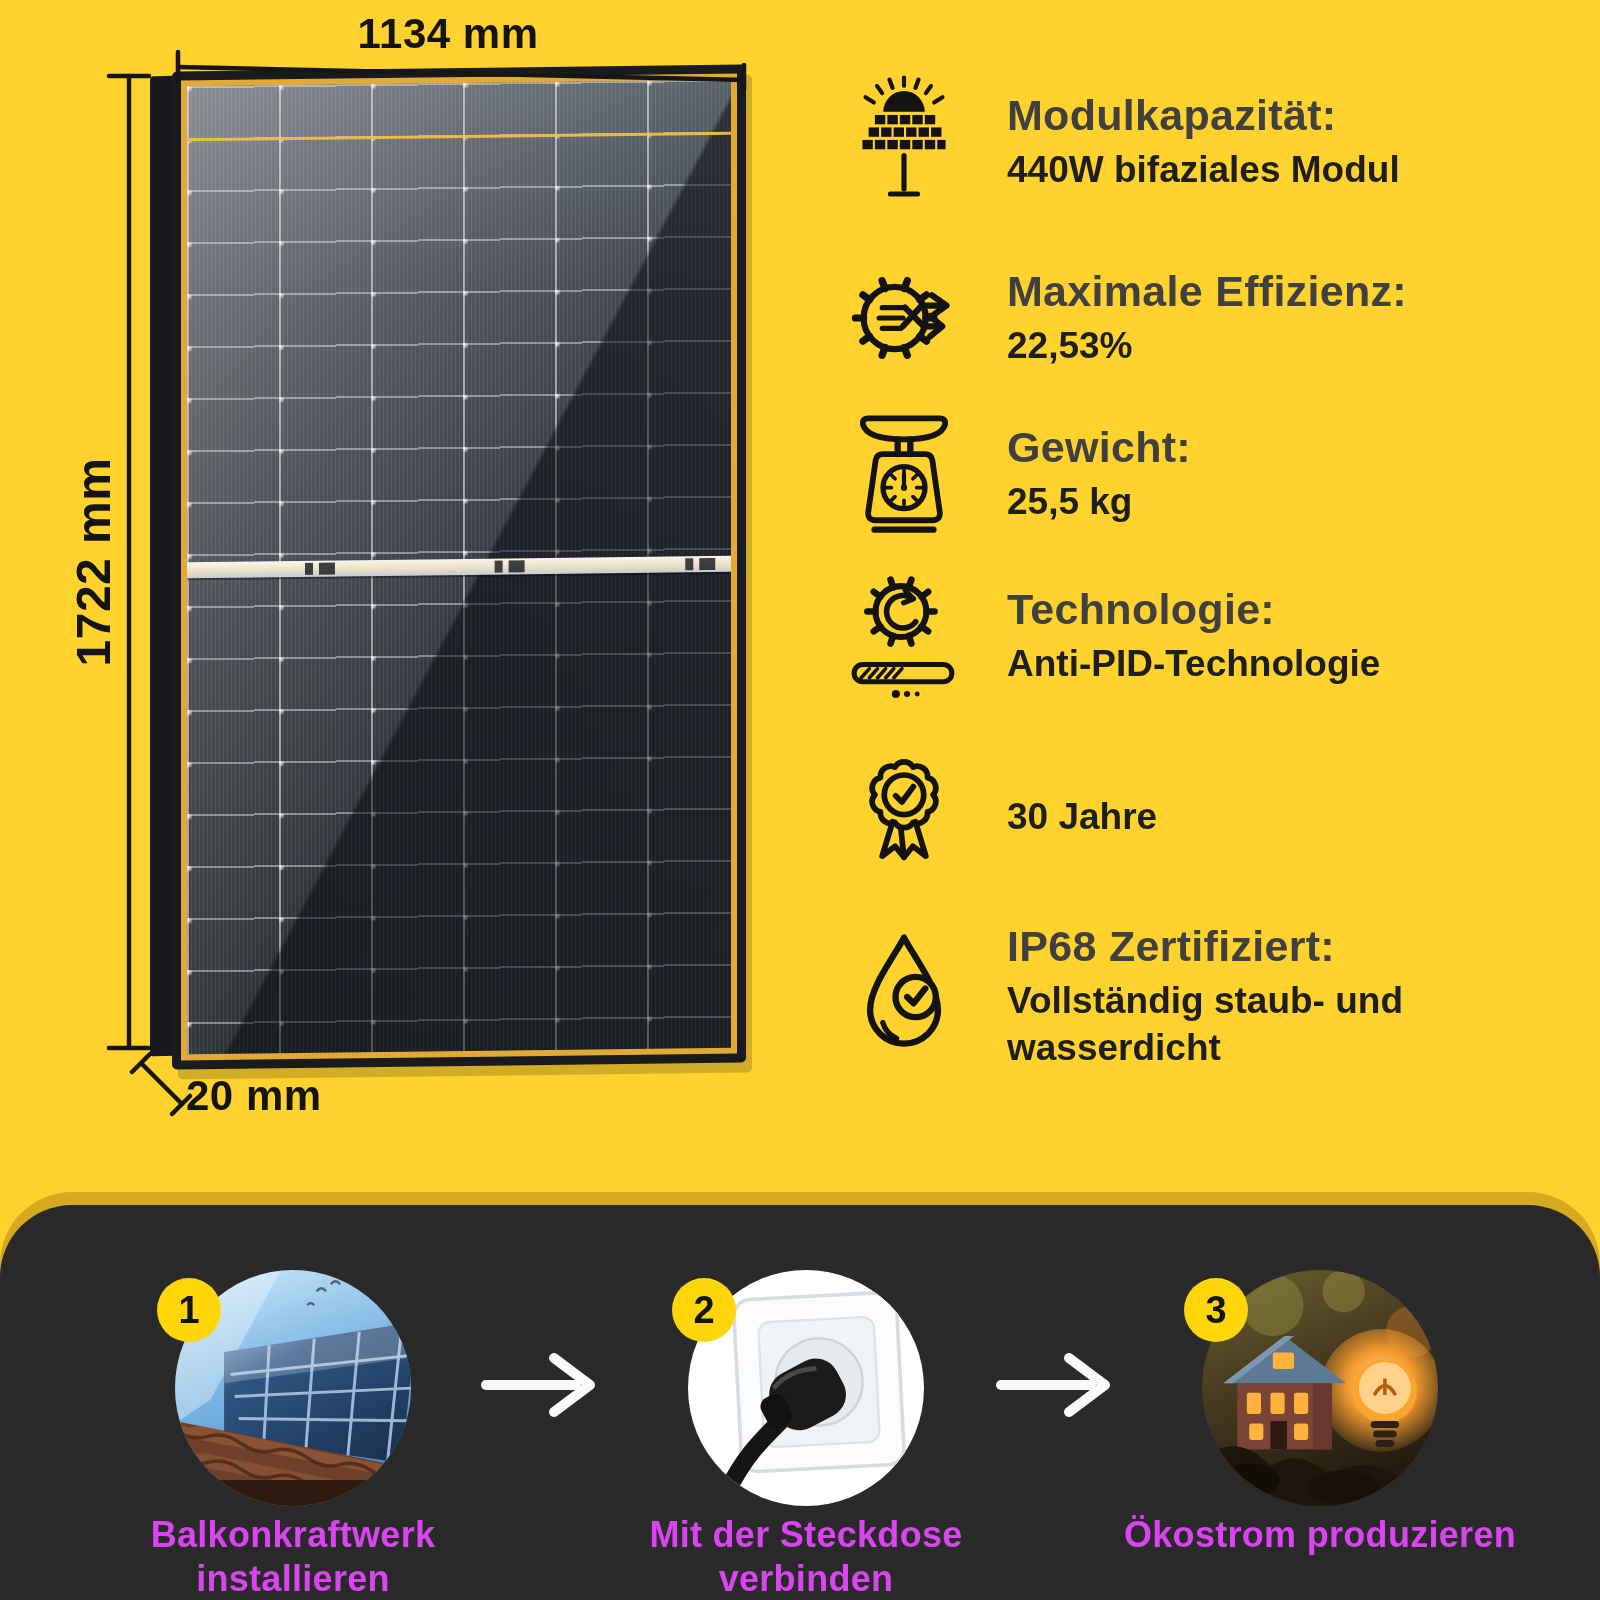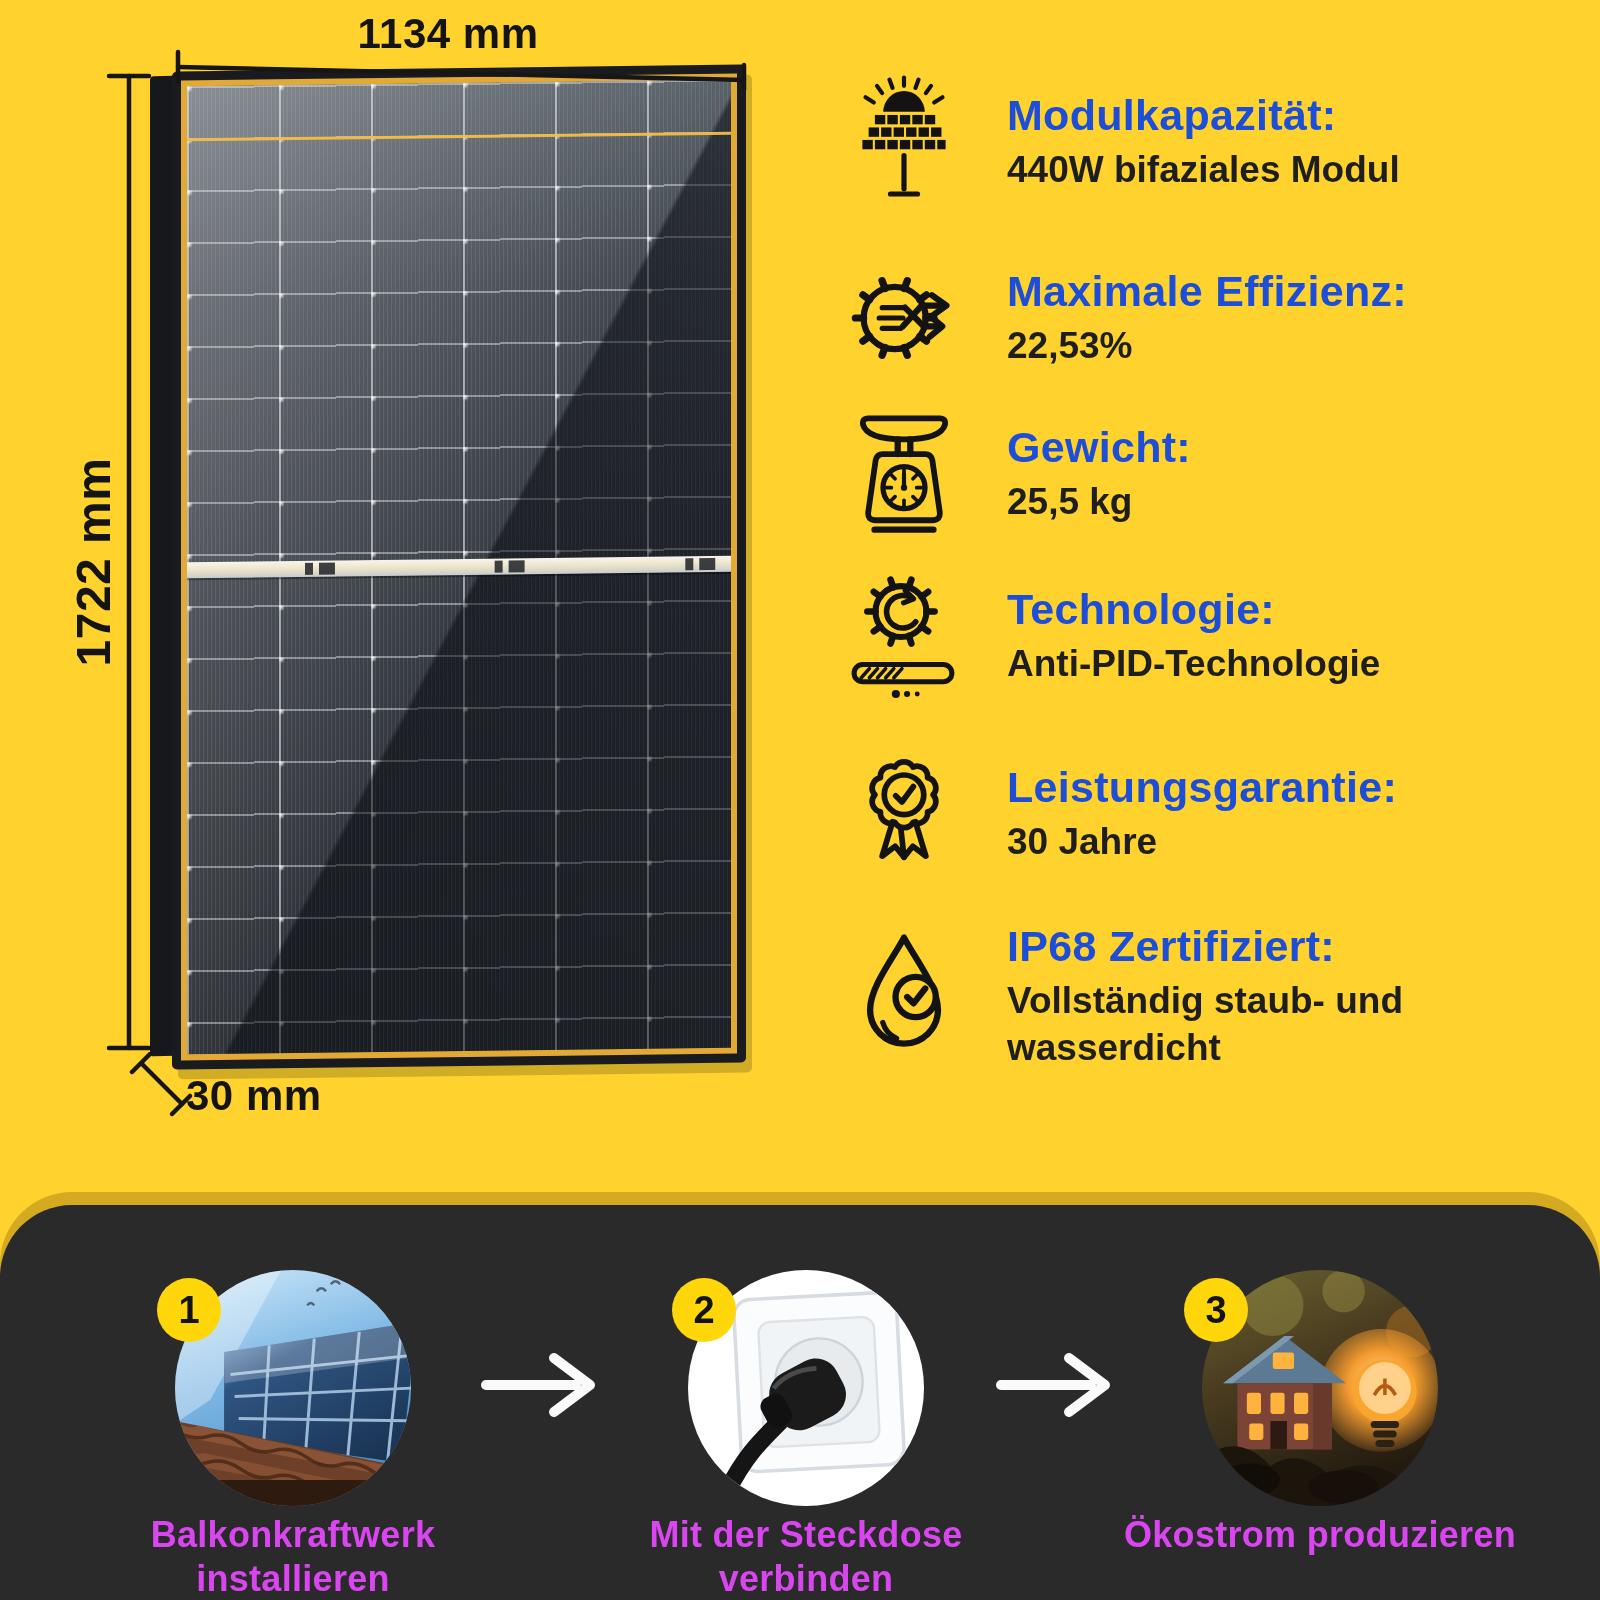--- a/index.html
+++ b/index.html
@@ -61,21 +61,21 @@
       rgba(30,32,38,0.85) 0 8px, rgba(0,0,0,0) 8px 14px, rgba(30,32,38,0.85) 14px 30px,
       rgba(0,0,0,0) 30px 190px);
     background-position:118px 0;
   }
 
   
   .spec { position:absolute; left:845px; width:700px; display:flex; align-items:center; }
   .spec-icon { width:118px; min-height:140px; flex:none; display:flex; align-items:center; justify-content:center; }
   .spec-icon svg { stroke:#131313; fill:none; stroke-width:6; stroke-linecap:round; stroke-linejoin:round; }
   .spec-text { margin-left:44px; }
-  .spec-title { font-weight:800; font-size:43px; letter-spacing:.3px; color:#1d4ed8; white-space:nowrap; }
+  .spec-title { font-weight:800; font-size:43px; letter-spacing:.3px; color:#404040; white-space:nowrap; }
   .spec-value { font-weight:700; font-size:37px; color:#1e1e1e; margin-top:7px; line-height:1.26; max-width:470px; }
 
   
   .steps-panel {
     position:absolute; left:0; right:0; top:1205px; bottom:0;
     background:#2a2a2a; border-radius:72px 72px 0 0;
     box-shadow:0 -13px 0 rgba(120,78,0,0.30);
   }
   .step-circle {
     position:absolute; width:236px; height:236px; border-radius:50%;
@@ -122,21 +122,21 @@
   <line x1="23" y1="10" x2="23" y2="982"></line>
   <line x1="3" y1="10" x2="43" y2="10"></line>
   <line x1="3" y1="982" x2="43" y2="982"></line>
 </svg>
 
 <svg class="dim-svg" style="left:128px; top:1052px;" width="90" height="80" viewBox="0 0 90 80">
   <line x1="14" y1="12" x2="54" y2="52"></line>
   <line x1="4" y1="20" x2="22" y2="2"></line>
   <line x1="44" y1="62" x2="62" y2="44"></line>
 </svg>
-<div class="dim-label dim-depth-label">30 mm</div>
+<div class="dim-label dim-depth-label">20 mm</div>
 
 <div class="spec" style="top:72px;">
   <span class="spec-icon">
     <svg width="104" height="136" viewBox="0 0 100 130">
       <g stroke-width="4">
         <line x1="50" y1="3" x2="50" y2="11"></line>
           <line x1="36" y1="5" x2="39" y2="13"></line>
           <line x1="64" y1="5" x2="61" y2="13"></line>
         <line x1="24" y1="11" x2="29" y2="18"></line>
           <line x1="76" y1="11" x2="71" y2="18"></line>
@@ -279,21 +279,20 @@
   <span class="spec-icon">
     <svg width="104" height="130" viewBox="0 0 100 125">
       <path stroke-width="5.5" d="M78,44 A10,10 0 0 1 72.65,60.46 A10,10 0 0 1 58.65,70.63 A10,10 0 0 1 41.35,70.63 A10,10 0 0 1 27.35,60.46 A10,10 0 0 1 22,44 A10,10 0 0 1 27.35,27.54 A10,10 0 0 1 41.35,17.37 A10,10 0 0 1 58.65,17.37 A10,10 0 0 1 72.65,27.54 A10,10 0 0 1 78,44 Z"></path>
       <circle cx="50" cy="44" r="19" stroke-width="5.5"></circle>
       <path d="M42,45 L48,51 L59,36" stroke-width="5.5"></path>
       <path d="M39,70 L29,103 L41.5,93.5 L50,104 L47,77" stroke-width="5.5"></path>
       <path d="M61,70 L71,103 L58.5,93.5 L50,104" stroke-width="5.5"></path>
     </svg>
   </span>
   <span class="spec-text">
-    <div class="spec-title">Leistungsgarantie:</div>
     <div class="spec-value">30 Jahre</div>
   </span>
 </div>
 
 <div class="spec" style="top:922px;">
   <span class="spec-icon">
     <svg width="106" height="136" viewBox="0 0 100 128">
       <path d="M50,8 C42,24 18,54 18,76 a32,32 0 0 0 64,0 C82,54 58,24 50,8 Z" stroke-width="6"></path>
       <path d="M30,88 a23,23 0 0 0 13,15" stroke-width="5"></path>
       <circle cx="61" cy="64" r="19" fill="#FFD22E" stroke-width="6"></circle>

